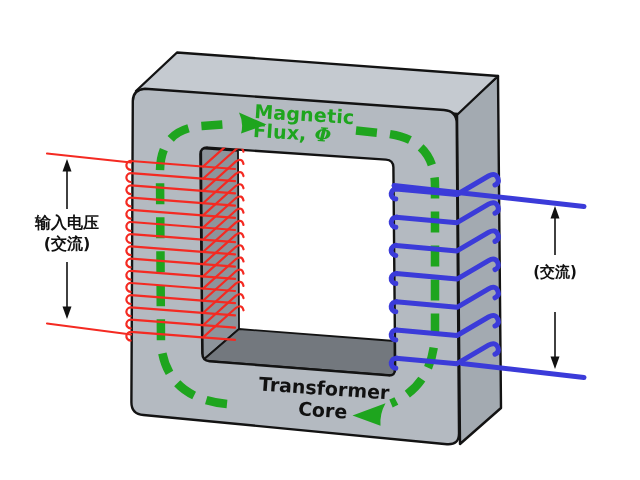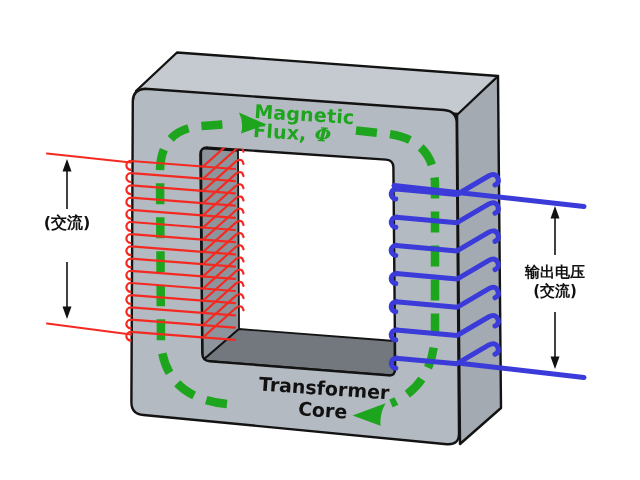--- a/index.html
+++ b/index.html
@@ -145,21 +145,21 @@
     <div>Magnetic</div>
     <div><span>Flux,</span><span class="phi">Φ</span></div>
   </div>
 
   <div class="lbl lbl-core">
     <div>Transformer</div>
     <div>Core</div>
   </div>
 
   <div class="lbl lbl-input">
+    <div>输入电压</div>
     <div>(交流)</div>
   </div>
 
   <div class="lbl lbl-output">
-    <div>输出电压</div>
     <div>(交流)</div>
   </div>
 
 </div>
 
 </body></html>

